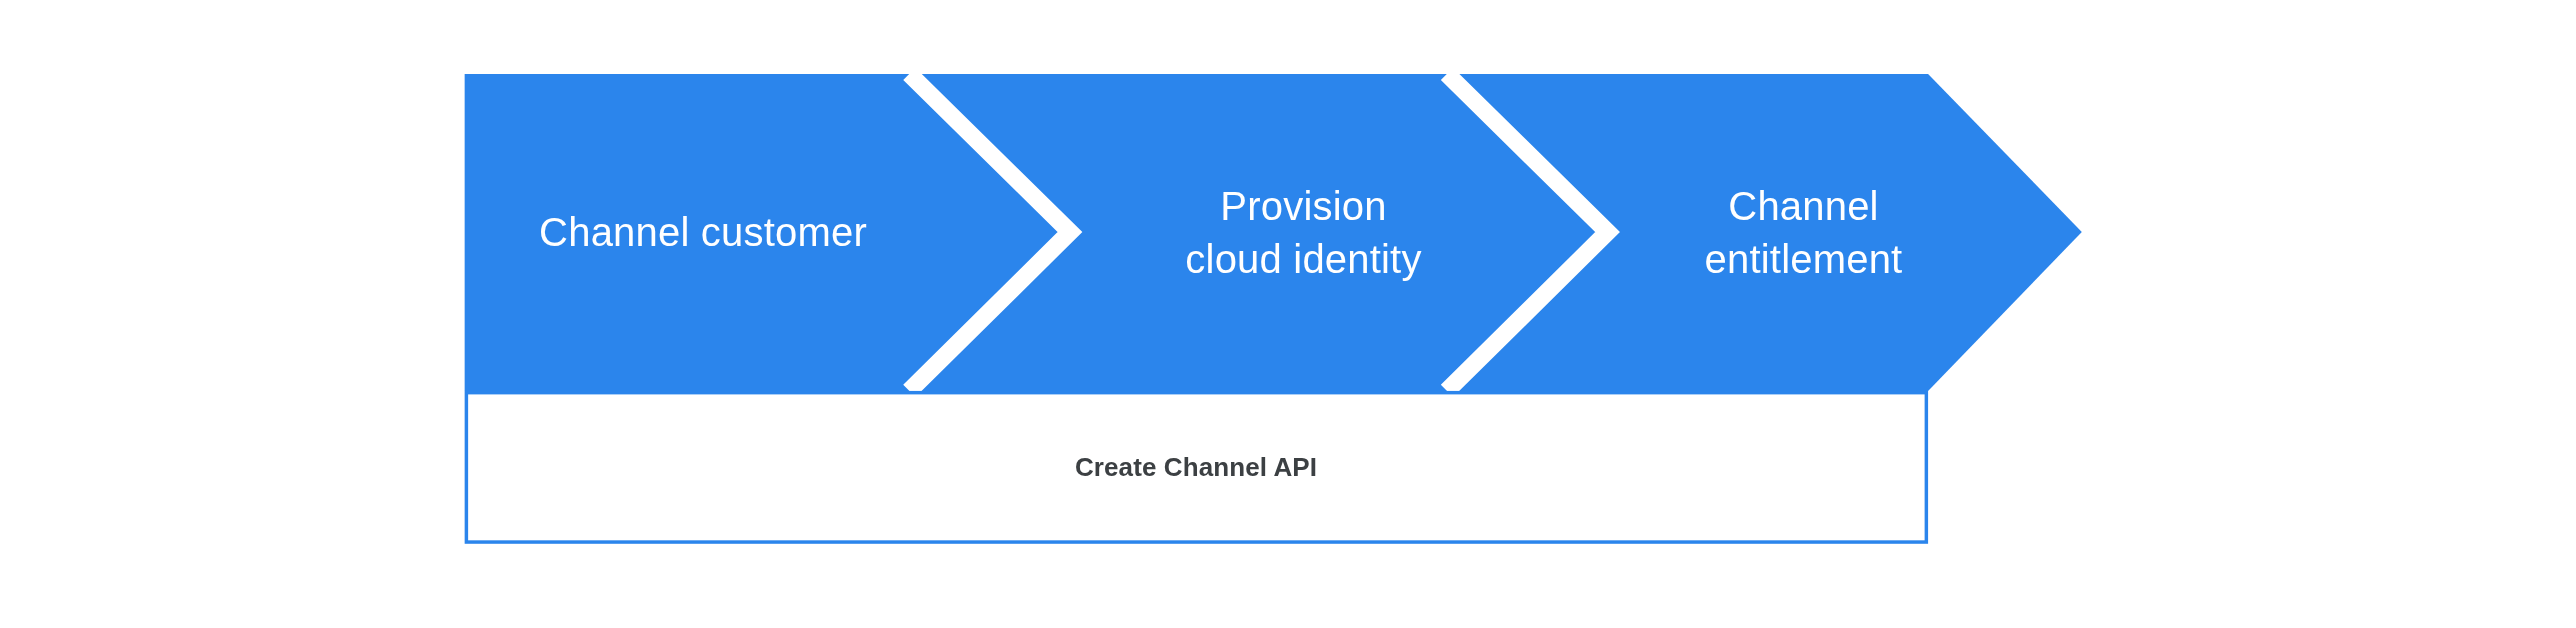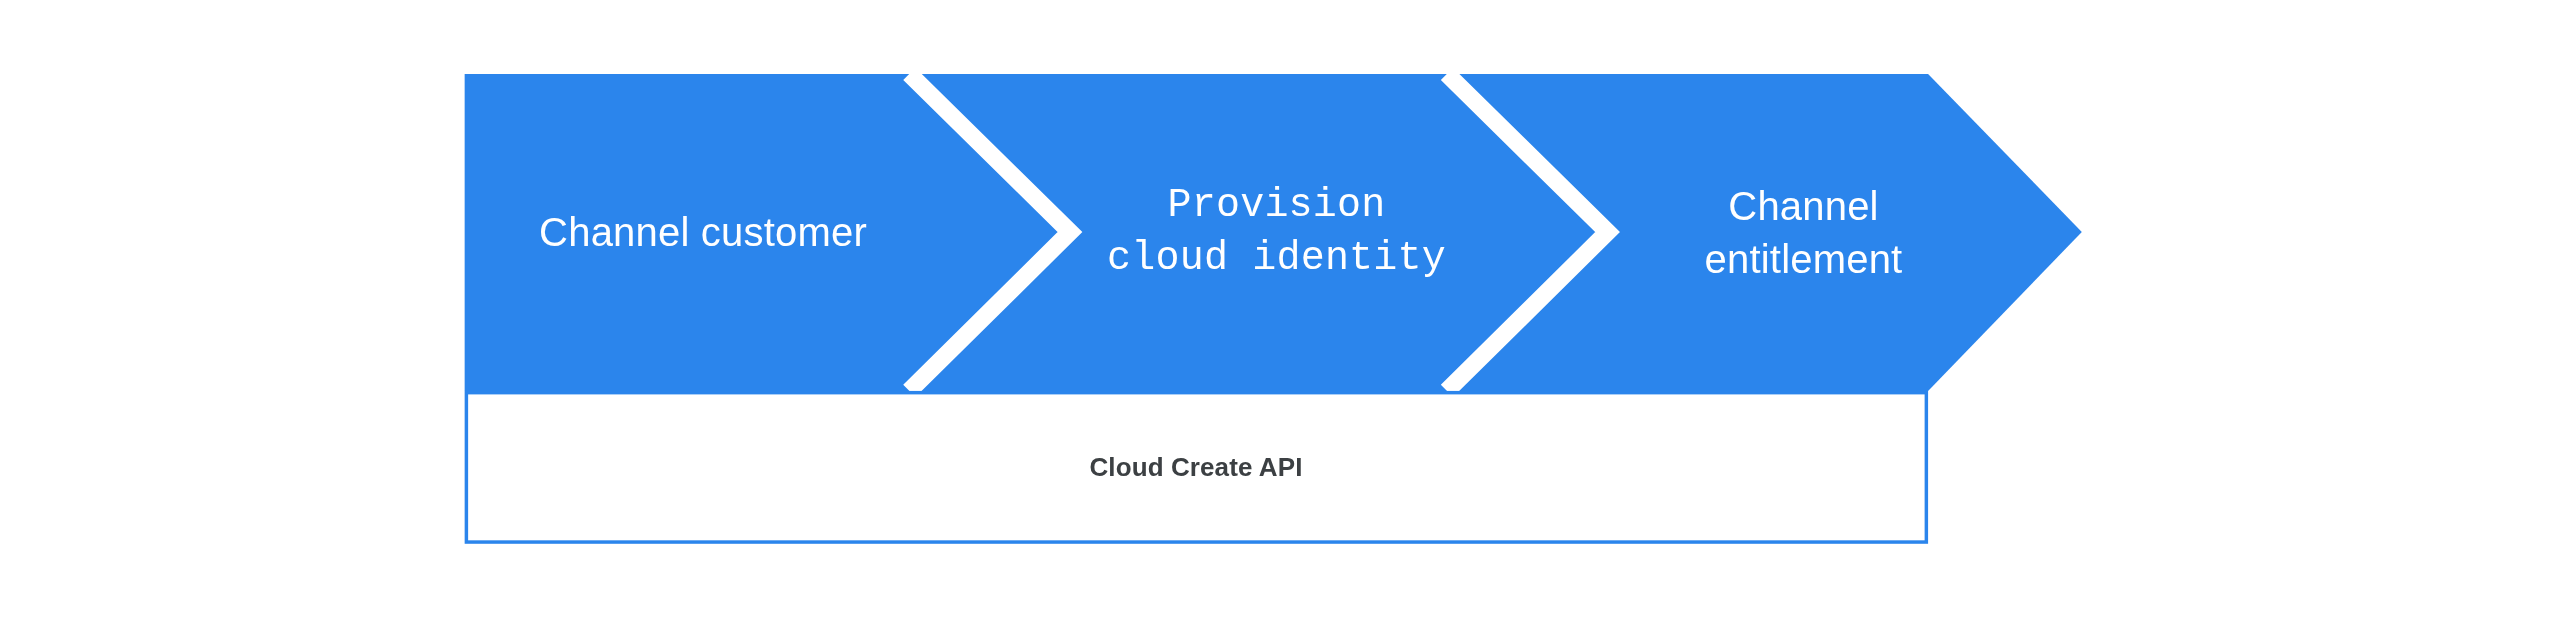--- a/index.html
+++ b/index.html
@@ -37,21 +37,21 @@
     color: #ffffff;
     font-family: "Liberation Sans", sans-serif;
     font-size: 40px;
     font-weight: 400;
     line-height: 1.32;
     letter-spacing: 0.2px;
     white-space: pre-line;
     pointer-events: none;
   }
   #stage-label-0 { left: 486px;  top: 74px; width: 434px; height: 317px; }
-  #stage-label-1 { left: 1068px; top: 74px; width: 417px; height: 317px; font-family: Liberation Mono, monospace; }
+  #stage-label-1 { left: 1095px; top: 74px; width: 417px; height: 317px; }
   #stage-label-2 { left: 1617px; top: 74px; width: 373px; height: 317px; }
 
   #api-bar-label {
     position: absolute;
     left: 468px;
     top: 394px;
     width: 1456px;
     height: 146px;
     display: flex;
     align-items: center;
@@ -81,16 +81,16 @@
   </svg>
 
   <div class="stage-label" id="stage-label-0">Channel customer</div>
 
   <div class="stage-label" id="stage-label-1">Provision
 cloud identity</div>
 
   <div class="stage-label" id="stage-label-2">Channel
 entitlement</div>
 
-  <div id="api-bar-label">Cloud Create API</div>
+  <div id="api-bar-label">Create Channel API</div>
 
 </div>
 
 
 </body></html>

